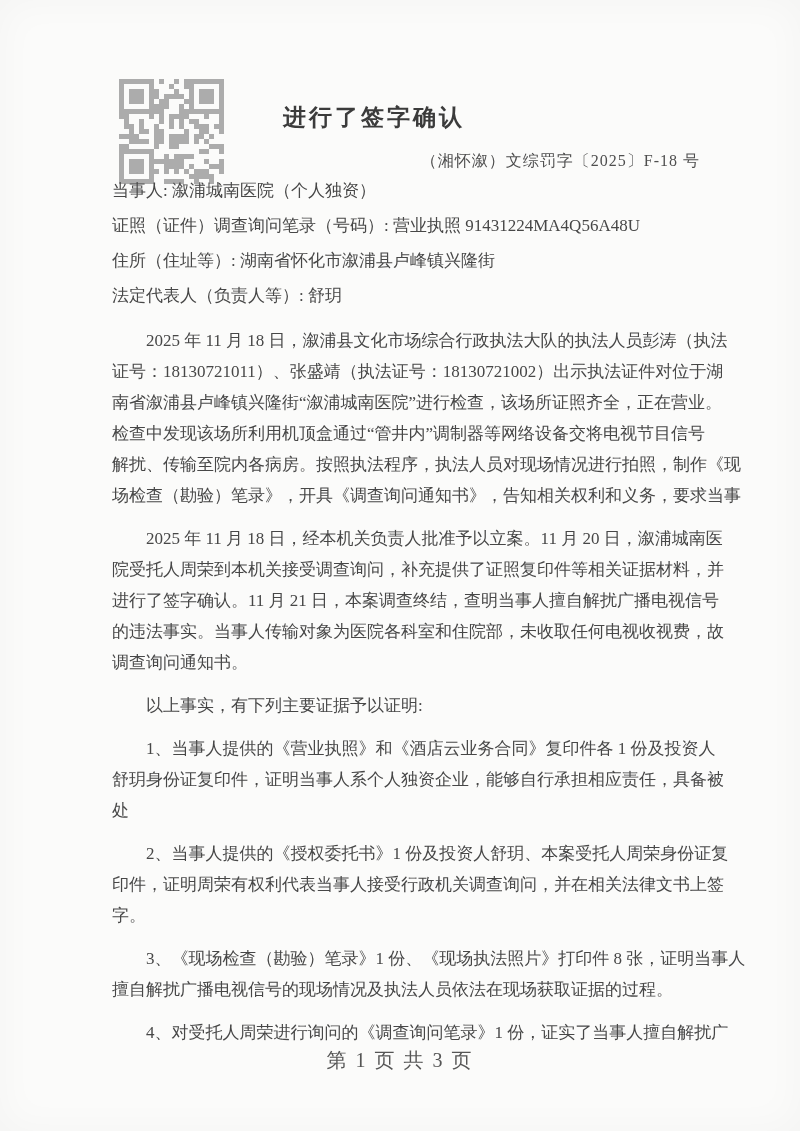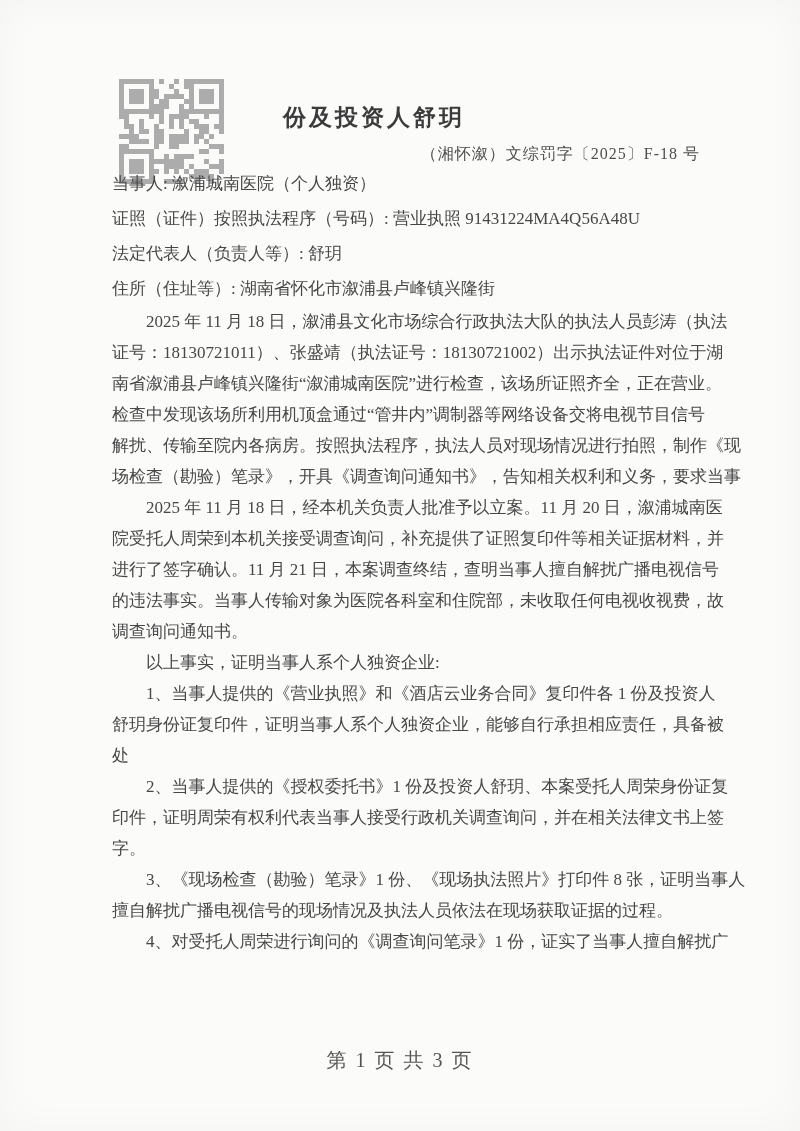--- a/index.html
+++ b/index.html
@@ -34,29 +34,29 @@
   .title {
     margin-top:101px;
     text-align:center;
     transform:translateX(-32px);
     font-size:23px; line-height:34px;
     font-weight:700;
     letter-spacing:3px;
     color:#3b3b3b;
   }
   .doc-number {
-    margin-top:7px;
+    margin-top:14px;
     text-align:right;
     font-size:16px; line-height:24px;
     letter-spacing:1px;
     color:#4e4e4e;
   }
   .meta { margin-top:0; font-size:17px; line-height:35px; }
   .docbody { font-size:17px; line-height:31px; text-align:left; }
-  .para { margin-top:0; }
+  .para { margin-top:12px; }
   .line { white-space:nowrap; }
   .line.ind { text-indent:34px; }
   .footer {
     position:absolute; left:0; right:0; top:1050px;
     text-align:center;
     font-size:20px; line-height:20px;
     letter-spacing:2px;
     color:#555555;
   }
 </style>
@@ -503,49 +503,49 @@
       <div class="cell"></div>
       <div class="cell on"></div>
       <div class="cell"></div>
       <div class="cell"></div>
       <div class="cell on"></div>
       <div class="cell"></div>
       <div class="cell"></div>
     </div>
 
   <div class="content">
-    <div class="title">份及投资人舒玥</div>
+    <div class="title">进行了签字确认</div>
 
     <div class="doc-number">（湘怀溆）文综罚字〔2025〕F-18 号</div>
 
     <div class="meta">
         <div class="line">当事人: 溆浦城南医院（个人独资）</div>
-        <div class="line">证照（证件）按照执法程序（号码）: 营业执照 91431224MA4Q56A48U</div>
+        <div class="line">证照（证件）调查询问笔录（号码）: 营业执照 91431224MA4Q56A48U</div>
+        <div class="line">住所（住址等）: 湖南省怀化市溆浦县卢峰镇兴隆街</div>
         <div class="line">法定代表人（负责人等）: 舒玥</div>
-        <div class="line">住所（住址等）: 湖南省怀化市溆浦县卢峰镇兴隆街</div>
       </div>
 
     <div class="docbody">
         <div class="para">
           <div class="line ind">2025 年 11 月 18 日，溆浦县文化市场综合行政执法大队的执法人员彭涛（执法</div>
           <div class="line">证号：18130721011）、张盛靖（执法证号：18130721002）出示执法证件对位于湖</div>
           <div class="line">南省溆浦县卢峰镇兴隆街“溆浦城南医院”进行检查，该场所证照齐全，正在营业。</div>
           <div class="line">检查中发现该场所利用机顶盒通过“管井内”调制器等网络设备交将电视节目信号</div>
           <div class="line">解扰、传输至院内各病房。按照执法程序，执法人员对现场情况进行拍照，制作《现</div>
           <div class="line">场检查（勘验）笔录》，开具《调查询问通知书》，告知相关权利和义务，要求当事</div>
         </div>
         <div class="para">
           <div class="line ind">2025 年 11 月 18 日，经本机关负责人批准予以立案。11 月 20 日，溆浦城南医</div>
           <div class="line">院受托人周荣到本机关接受调查询问，补充提供了证照复印件等相关证据材料，并</div>
           <div class="line">进行了签字确认。11 月 21 日，本案调查终结，查明当事人擅自解扰广播电视信号</div>
           <div class="line">的违法事实。当事人传输对象为医院各科室和住院部，未收取任何电视收视费，故</div>
           <div class="line">调查询问通知书。</div>
         </div>
         <div class="para">
-          <div class="line ind">以上事实，证明当事人系个人独资企业:</div>
+          <div class="line ind">以上事实，有下列主要证据予以证明:</div>
         </div>
         <div class="para">
           <div class="line ind">1、当事人提供的《营业执照》和《酒店云业务合同》复印件各 1 份及投资人</div>
           <div class="line">舒玥身份证复印件，证明当事人系个人独资企业，能够自行承担相应责任，具备被</div>
           <div class="line">处</div>
         </div>
         <div class="para">
           <div class="line ind">2、当事人提供的《授权委托书》1 份及投资人舒玥、本案受托人周荣身份证复</div>
           <div class="line">印件，证明周荣有权利代表当事人接受行政机关调查询问，并在相关法律文书上签</div>
           <div class="line">字。</div>

